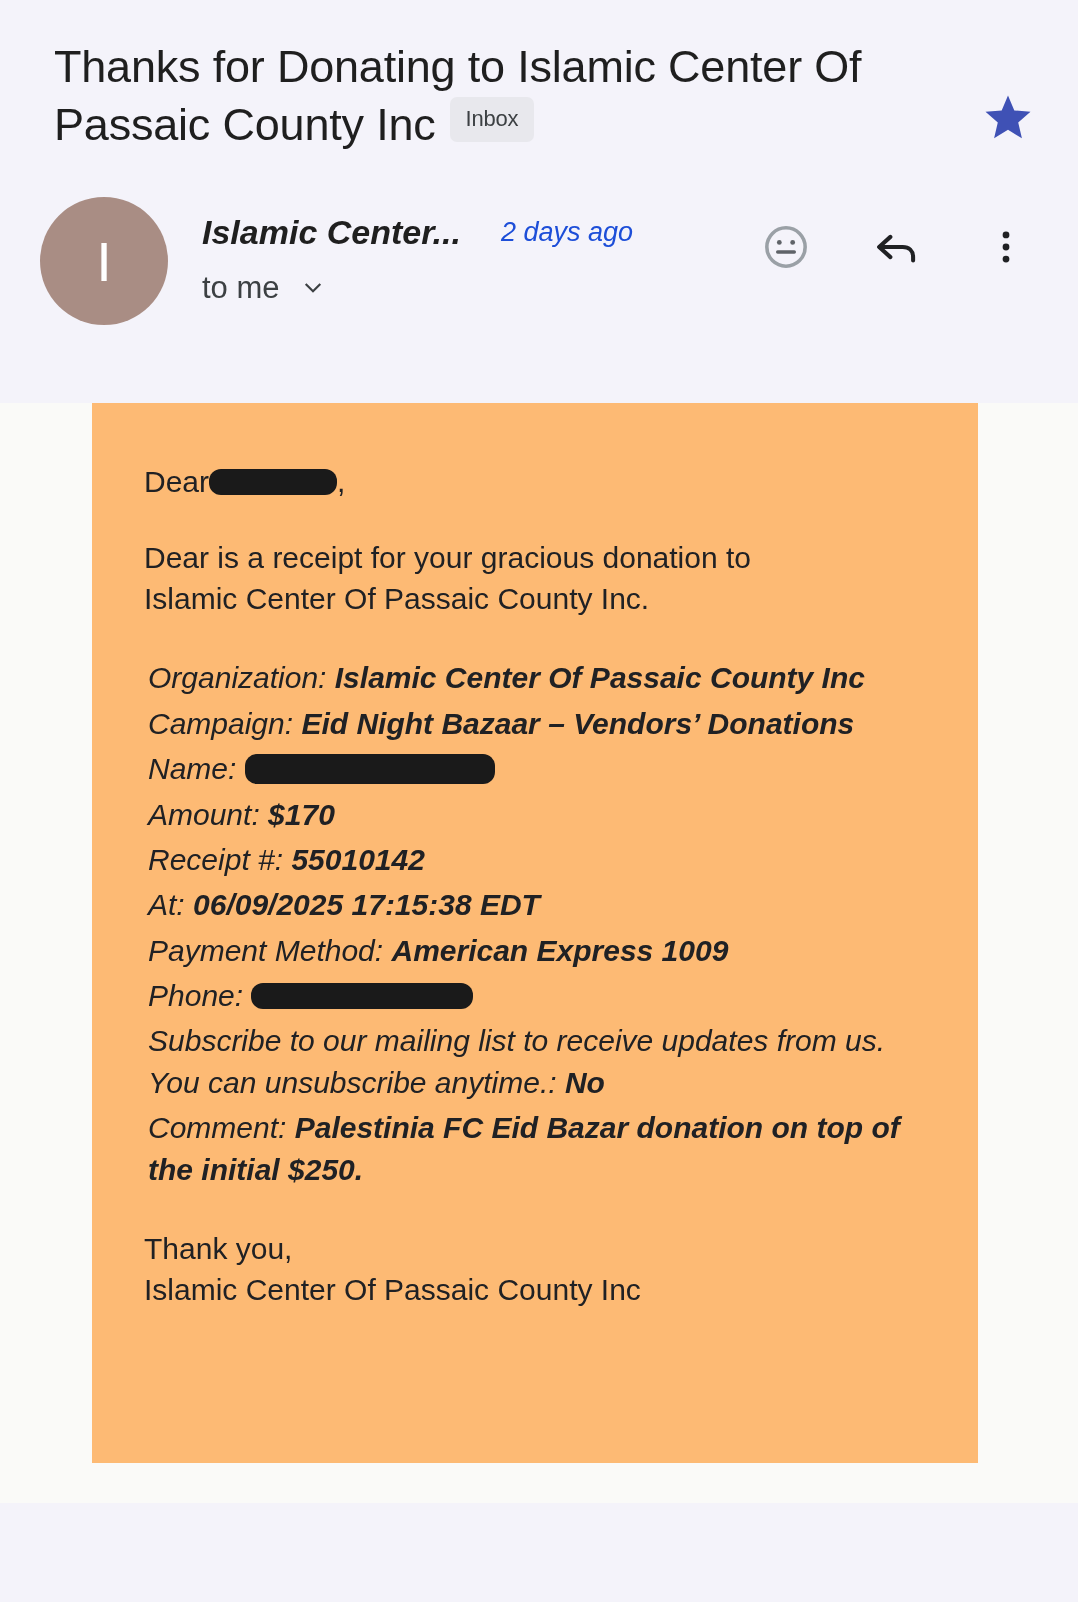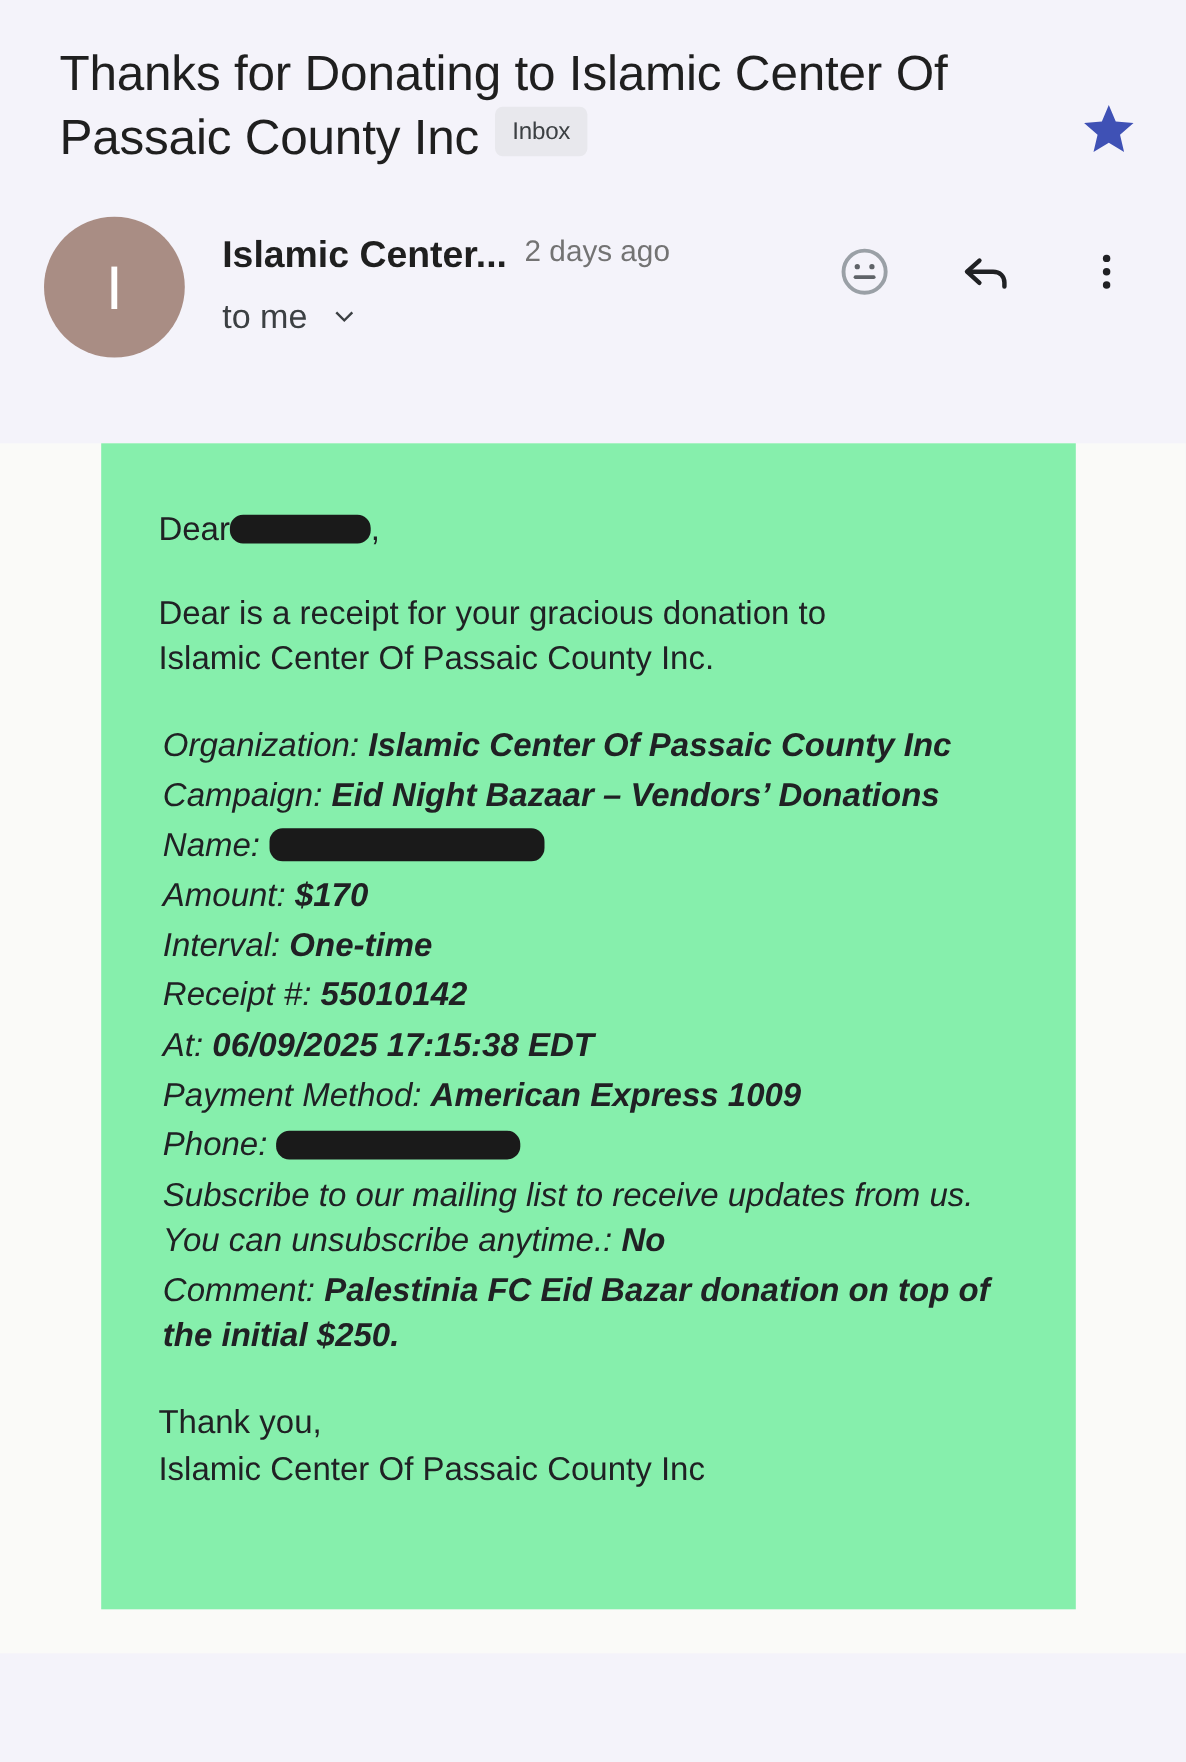--- a/index.html
+++ b/index.html
@@ -79,32 +79,33 @@
     font-weight: 400;
   }
   .sender-mid {
     margin-left: 34px;
     padding-top: 16px;
     flex: 1;
     min-width: 0;
   }
   .sender-line1 {
     display: flex;
-    align-items: flex-start;
+    align-items: center;
+    font-style: italic;
   }
   .sender-name {
     font-size: 34px;
     font-weight: 700;
     color: #1f1f1f;
     white-space: nowrap;
   }
   .sender-time {
     font-size: 27px;
-    color: #737373;
-    margin-left: 16px;
+    color: #1d4ed8;
+    margin-left: 40px;
     white-space: nowrap;
   }
   .sender-line2 {
     display: flex;
     align-items: flex-start;
     margin-top: 18px;
   }
   .to-me {
     font-size: 31px;
     color: #3c4043;
@@ -130,21 +131,21 @@
 
   
   .body-wrap {
     margin-top: 78px;
     padding: 0 0 0 0;
     background: #fafaf8;
     height: 1100px;
   }
   .card {
     margin: 0 100px 0 92px;
-    background: #86efac;
+    background: #fdba74;
     min-height: 1060px;
     padding: 58px 44px 10px 52px;
     font-size: 30px;
     line-height: 1.38;
     color: #202124;
   }
   .p { margin: 0 0 0 0; }
   .spacer { height: 34px; }
   .b { font-weight: 700; }
   .redact {
@@ -252,24 +253,20 @@
         </div>
         <div class="field">
           <span>Name:</span>
           <span class="redact r2"></span>
         </div>
         <div class="field">
           <span>Amount:</span>
           <span class="b">$170</span>
         </div>
         <div class="field">
-          <span>Interval:</span>
-          <span class="b">One-time</span>
-        </div>
-        <div class="field">
           <span>Receipt #:</span>
           <span class="b">55010142</span>
         </div>
         <div class="field">
           <span>At:</span>
           <span class="b">06/09/2025 17:15:38 EDT</span>
         </div>
         <div class="field">
           <span>Payment Method:</span>
           <span class="b">American Express 1009</span>

